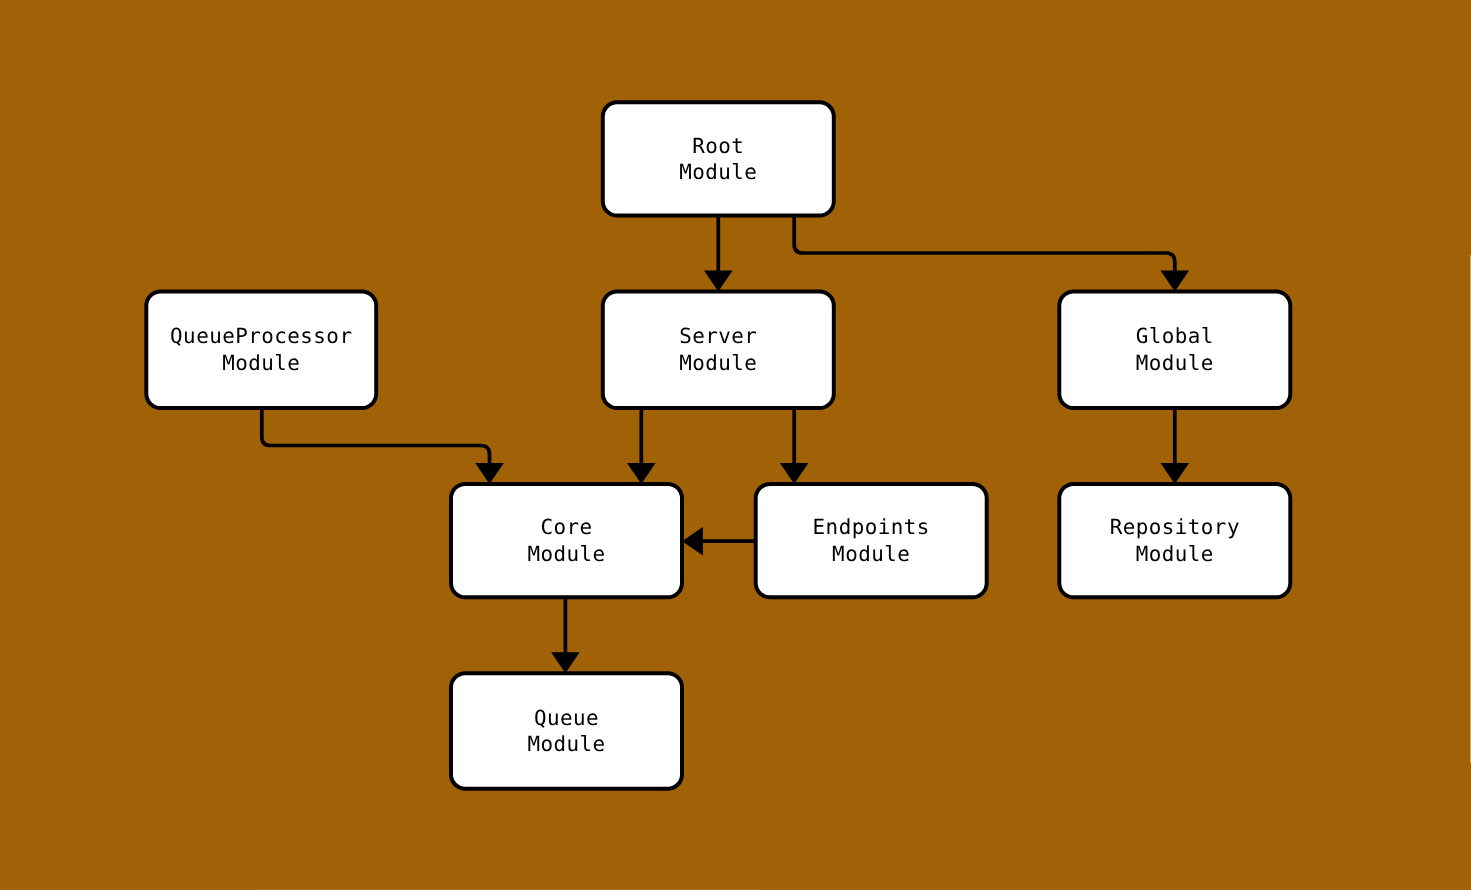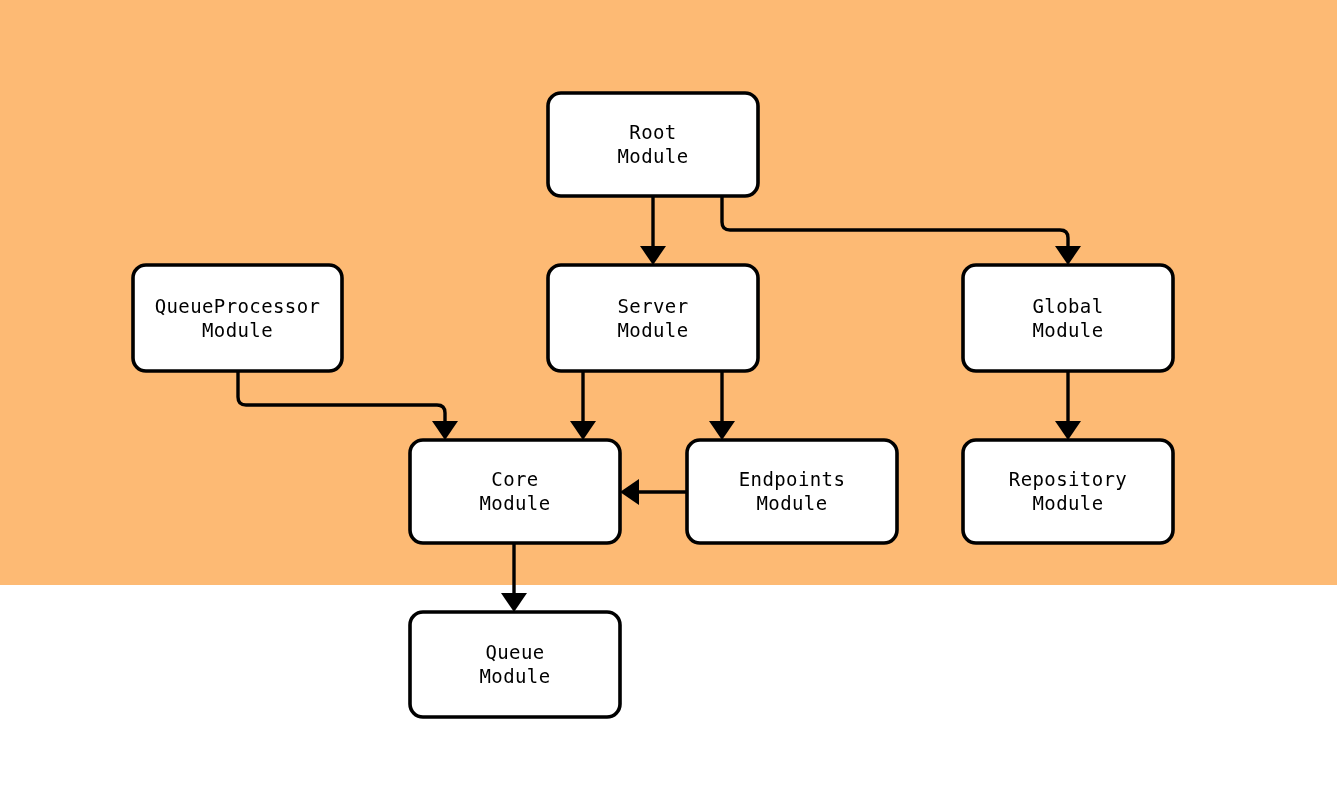--- a/index.html
+++ b/index.html
@@ -9,22 +9,22 @@
   }
   body {
     width: 1337px;
     height: 809px;
     font-family: "DejaVu Sans Mono", "Liberation Mono", monospace;
     overflow: hidden;
   }
   #diagram-root {
     position: relative;
     width: 1337px;
-    height: 585px;
-    background: #fdba74;
+    height: 809px;
+    background: #a16207;
   }
   svg.diagram-canvas {
     display: block;
     width: 1337px;
     height: 809px;
   }
   .node-shape {
     fill: #ffffff;
     stroke: #000000;
     stroke-width: 3.6;

